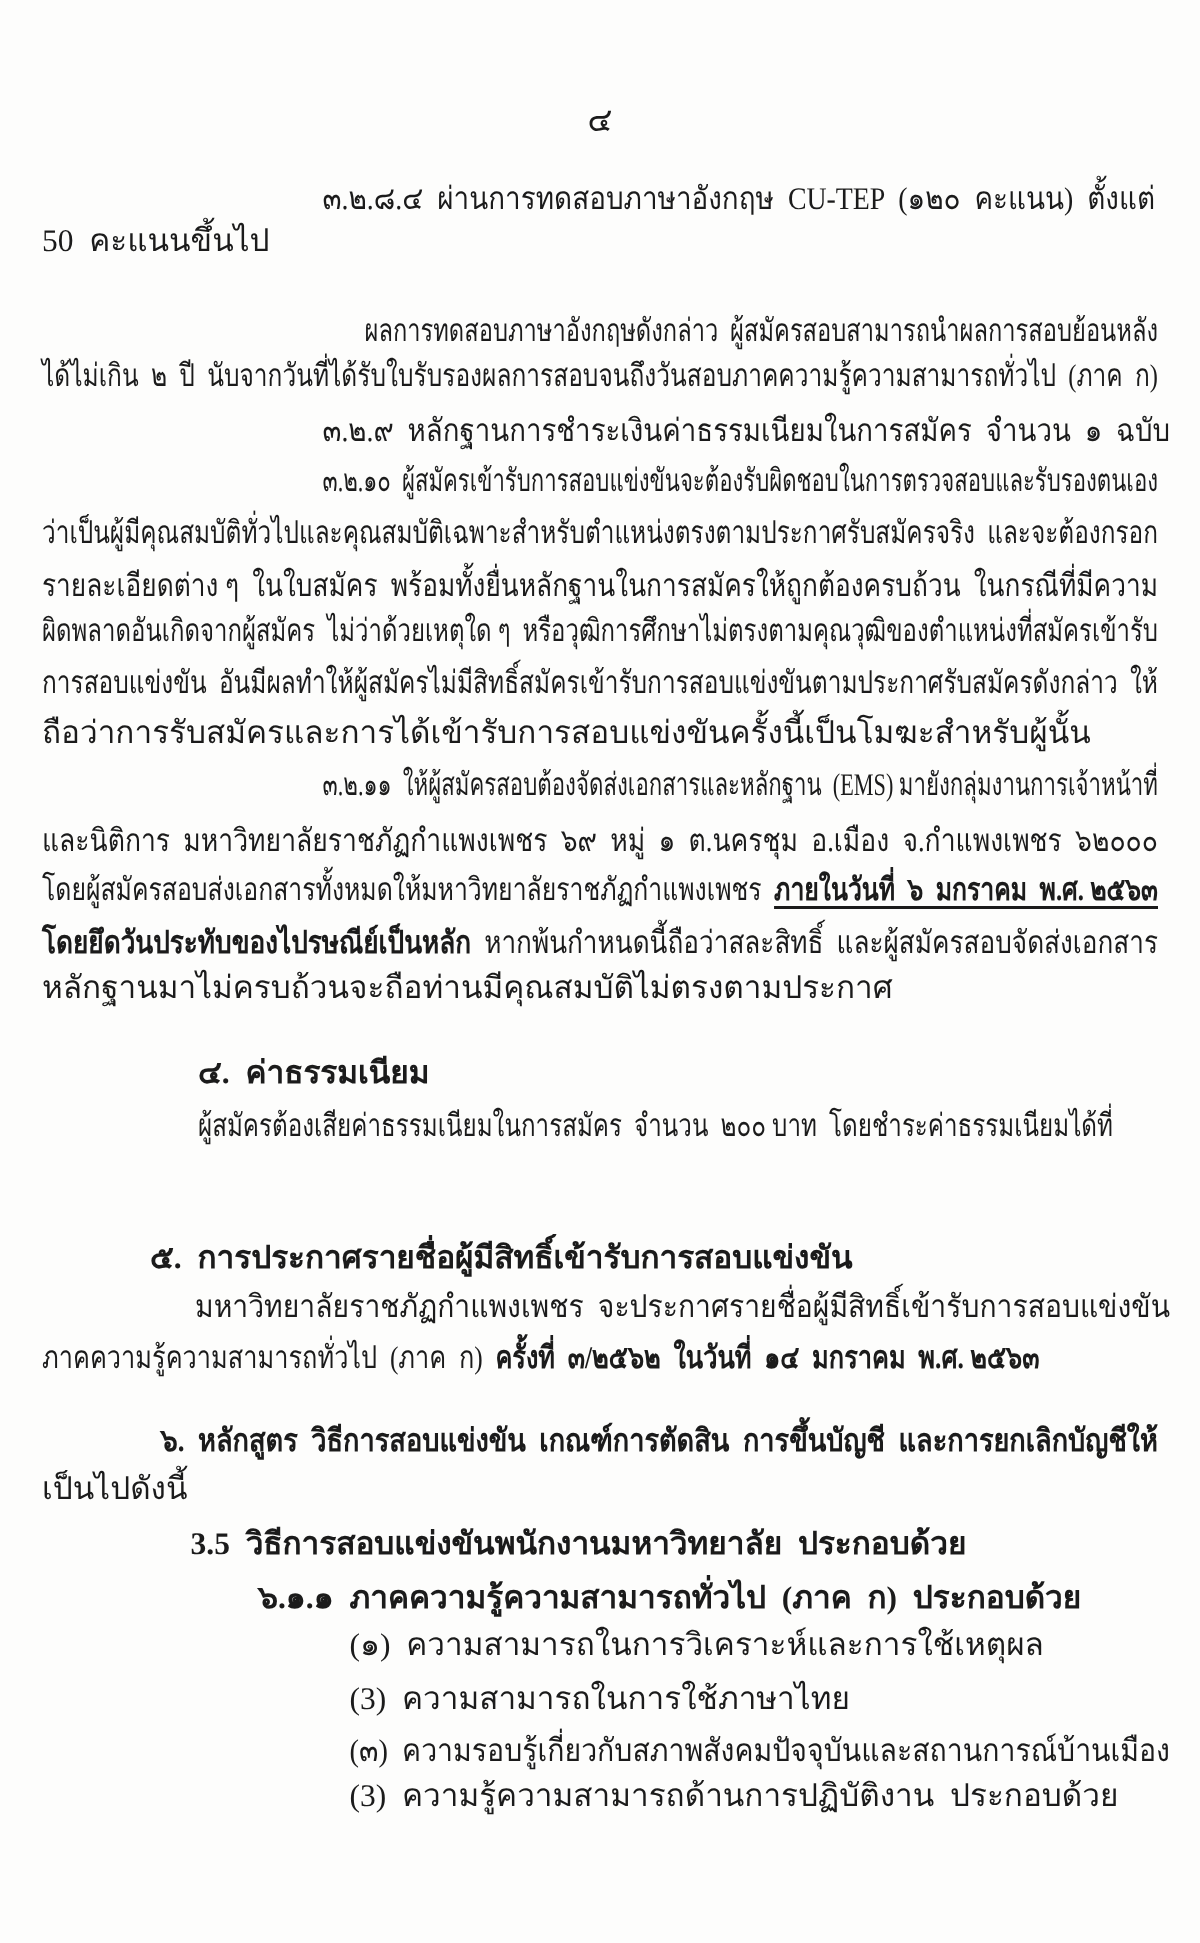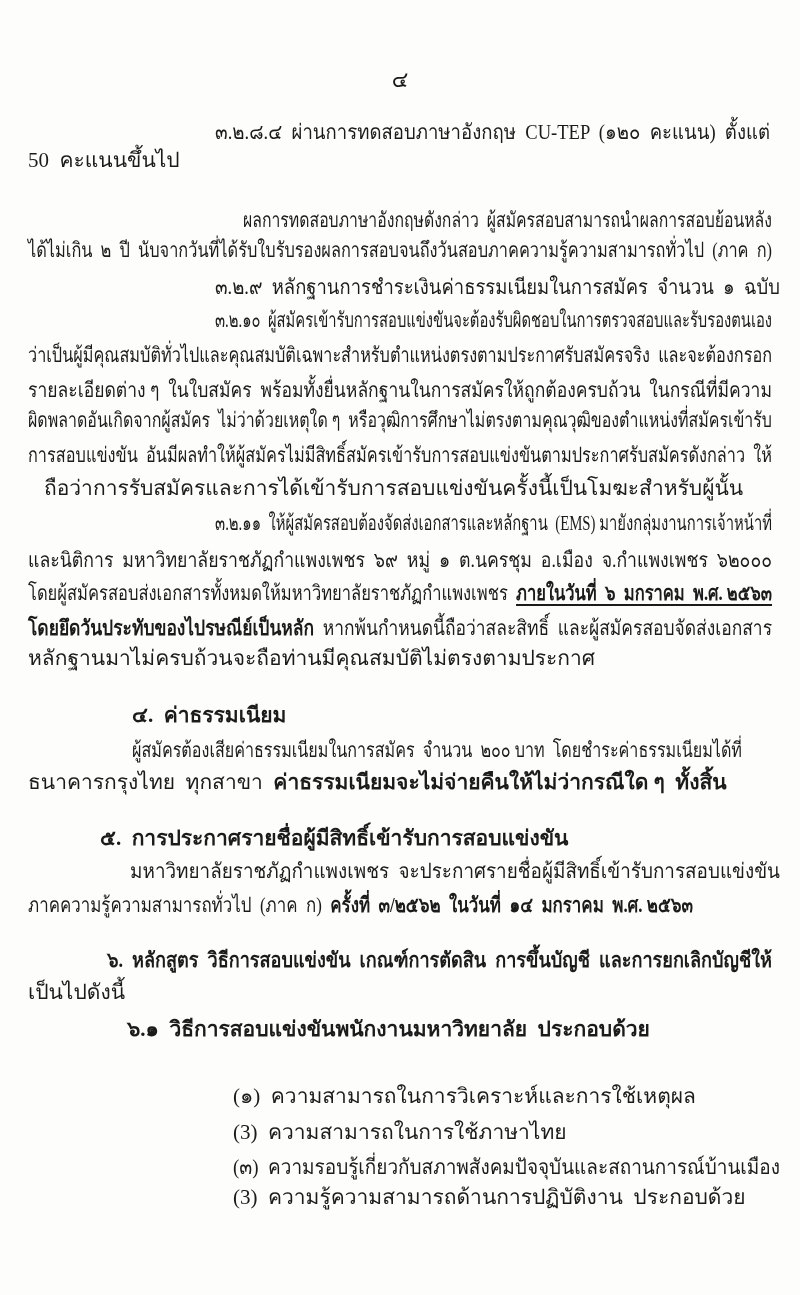--- a/index.html
+++ b/index.html
@@ -47,33 +47,33 @@
       <div class="line" style="left: 215px; top: 117px; transform: scaleX(0.884088);"><span>๓.๒.๘.๔  ผ่านการทดสอบภาษาอังกฤษ  CU-TEP  (๑๒๐  คะแนน)  ตั้งแต่</span></div>
       <div class="line" style="left: 28px; top: 145px;"><span>50  คะแนนขึ้นไป</span></div>
       <div class="line" style="left: 243px; top: 205px; transform: scaleX(0.751888);"><span>ผลการทดสอบภาษาอังกฤษดังกล่าว  ผู้สมัครสอบสามารถนำผลการสอบย้อนหลัง</span></div>
       <div class="line" style="left: 28px; top: 235px; transform: scaleX(0.777849);"><span>ได้ไม่เกิน  ๒  ปี  นับจากวันที่ได้รับใบรับรองผลการสอบจนถึงวันสอบภาคความรู้ความสามารถทั่วไป  (ภาค  ก)</span></div>
       <div class="line" style="left: 215px; top: 272px; transform: scaleX(0.878096);"><span>๓.๒.๙  หลักฐานการชำระเงินค่าธรรมเนียมในการสมัคร  จำนวน  ๑  ฉบับ</span></div>
       <div class="line" style="left: 215px; top: 305px; transform: scaleX(0.702881);"><span>๓.๒.๑๐  ผู้สมัครเข้ารับการสอบแข่งขันจะต้องรับผิดชอบในการตรวจสอบและรับรองตนเอง</span></div>
       <div class="line" style="left: 28px; top: 340px; transform: scaleX(0.77403);"><span>ว่าเป็นผู้มีคุณสมบัติทั่วไปและคุณสมบัติเฉพาะสำหรับตำแหน่งตรงตามประกาศรับสมัครจริง  และจะต้องกรอก</span></div>
       <div class="line" style="left: 28px; top: 375px; transform: scaleX(0.834241);"><span>รายละเอียดต่าง ๆ  ในใบสมัคร  พร้อมทั้งยื่นหลักฐานในการสมัครให้ถูกต้องครบถ้วน  ในกรณีที่มีความ</span></div>
       <div class="line" style="left: 28px; top: 405px; transform: scaleX(0.759959);"><span>ผิดพลาดอันเกิดจากผู้สมัคร  ไม่ว่าด้วยเหตุใด ๆ  หรือวุฒิการศึกษาไม่ตรงตามคุณวุฒิของตำแหน่งที่สมัครเข้ารับ</span></div>
       <div class="line" style="left: 28px; top: 440px; transform: scaleX(0.776441);"><span>การสอบแข่งขัน  อันมีผลทำให้ผู้สมัครไม่มีสิทธิ์สมัครเข้ารับการสอบแข่งขันตามประกาศรับสมัครดังกล่าว  ให้</span></div>
-      <div class="line" style="left: 44px; top: 473px;"><span>ถือว่าการรับสมัครและการได้เข้ารับการสอบแข่งขันครั้งนี้เป็นโมฆะสำหรับผู้นั้น</span></div>
+      <div class="line" style="left: 28px; top: 473px;"><span>ถือว่าการรับสมัครและการได้เข้ารับการสอบแข่งขันครั้งนี้เป็นโมฆะสำหรับผู้นั้น</span></div>
       <div class="line" style="left: 215px; top: 508px; transform: scaleX(0.705426);"><span>๓.๒.๑๑  ให้ผู้สมัครสอบต้องจัดส่งเอกสารและหลักฐาน  (EMS) มายังกลุ่มงานการเจ้าหน้าที่</span></div>
       <div class="line" style="left: 28px; top: 545px; transform: scaleX(0.841793);"><span>และนิติการ  มหาวิทยาลัยราชภัฏกำแพงเพชร  ๖๙  หมู่  ๑  ต.นครชุม  อ.เมือง  จ.กำแพงเพชร  ๖๒๐๐๐</span></div>
       <div class="line" style="left: 28px; top: 578px; transform: scaleX(0.787015);"><span>โดยผู้สมัครสอบส่งเอกสารทั้งหมดให้มหาวิทยาลัยราชภัฏกำแพงเพชร  </span><span class="seg-bold seg-underline">ภายในวันที่  ๖  มกราคม  พ.ศ. ๒๕๖๓</span></div>
       <div class="line" style="left: 28px; top: 613px; transform: scaleX(0.829952);"><span class="seg-bold">โดยยึดวันประทับของไปรษณีย์เป็นหลัก</span><span>  หากพ้นกำหนดนี้ถือว่าสละสิทธิ์  และผู้สมัครสอบจัดส่งเอกสาร</span></div>
       <div class="line" style="left: 28px; top: 643px;"><span>หลักฐานมาไม่ครบถ้วนจะถือท่านมีคุณสมบัติไม่ตรงตามประกาศ</span></div>
       <div class="line" style="left: 112px; top: 700px; margin-left: 20px;"><span class="seg-bold">๔.  ค่าธรรมเนียม</span></div>
       <div class="line" style="left: 132px; top: 735px; transform: scaleX(0.767658);"><span>ผู้สมัครต้องเสียค่าธรรมเนียมในการสมัคร  จำนวน  ๒๐๐ บาท  โดยชำระค่าธรรมเนียมได้ที่</span></div>
-      <div class="line" style="left: 28px; top: 767px;"><span>ธนาคารกรุงไทย  ทุกสาขา  </span><span class="seg-bold">ค่าธรรมเนียมจะไม่จ่ายคืนให้ไม่ว่ากรณีใด ๆ  ทั้งสิ้น</span></div>
       <div class="line" style="left: 100px; top: 823px;"><span class="seg-bold">๕.  การประกาศรายชื่อผู้มีสิทธิ์เข้ารับการสอบแข่งขัน</span></div>
       <div class="line" style="left: 130px; top: 856px; transform: scaleX(0.898585);"><span>มหาวิทยาลัยราชภัฏกำแพงเพชร  จะประกาศรายชื่อผู้มีสิทธิ์เข้ารับการสอบแข่งขัน</span></div>
       <div class="line" style="left: 28px; top: 890px; transform: scaleX(0.804811);"><span>ภาคความรู้ความสามารถทั่วไป  (ภาค  ก)  </span><span class="seg-bold">ครั้งที่  ๓/๒๕๖๒  ในวันที่  ๑๔  มกราคม  พ.ศ. ๒๕๖๓</span></div>
       <div class="line" style="left: 107px; top: 945px; transform: scaleX(0.861294);"><span class="seg-bold">๖.  หลักสูตร  วิธีการสอบแข่งขัน  เกณฑ์การตัดสิน  การขึ้นบัญชี  และการยกเลิกบัญชีให้</span></div>
       <div class="line" style="left: 28px; top: 977px;"><span>เป็นไปดังนี้</span></div>
-      <div class="line" style="left: 127px; top: 1014px;"><span class="seg-bold">๖.๑  วิธีการสอบแข่งขันพนักงานมหาวิทยาลัย  ประกอบด้วย</span></div>
+      <div class="line" style="left: 127px; top: 1014px;"><span class="seg-bold">3.5  วิธีการสอบแข่งขันพนักงานมหาวิทยาลัย  ประกอบด้วย</span></div>
+      <div class="line" style="left: 172px; top: 1050px;"><span class="seg-bold">๖.๑.๑  ภาคความรู้ความสามารถทั่วไป  (ภาค  ก)  ประกอบด้วย</span></div>
       <div class="line" style="left: 233px; top: 1081px;"><span>(๑)  ความสามารถในการวิเคราะห์และการใช้เหตุผล</span></div>
       <div class="line" style="left: 233px; top: 1117px;"><span>(3)  ความสามารถในการใช้ภาษาไทย</span></div>
       <div class="line" style="left: 233px; top: 1152px; transform: scaleX(0.903036);"><span>(๓)  ความรอบรู้เกี่ยวกับสภาพสังคมปัจจุบันและสถานการณ์บ้านเมือง</span></div>
       <div class="line" style="left: 233px; top: 1182px;"><span>(3)  ความรู้ความสามารถด้านการปฏิบัติงาน  ประกอบด้วย</span></div>
     </div>
 </div>
 
 </body></html>

